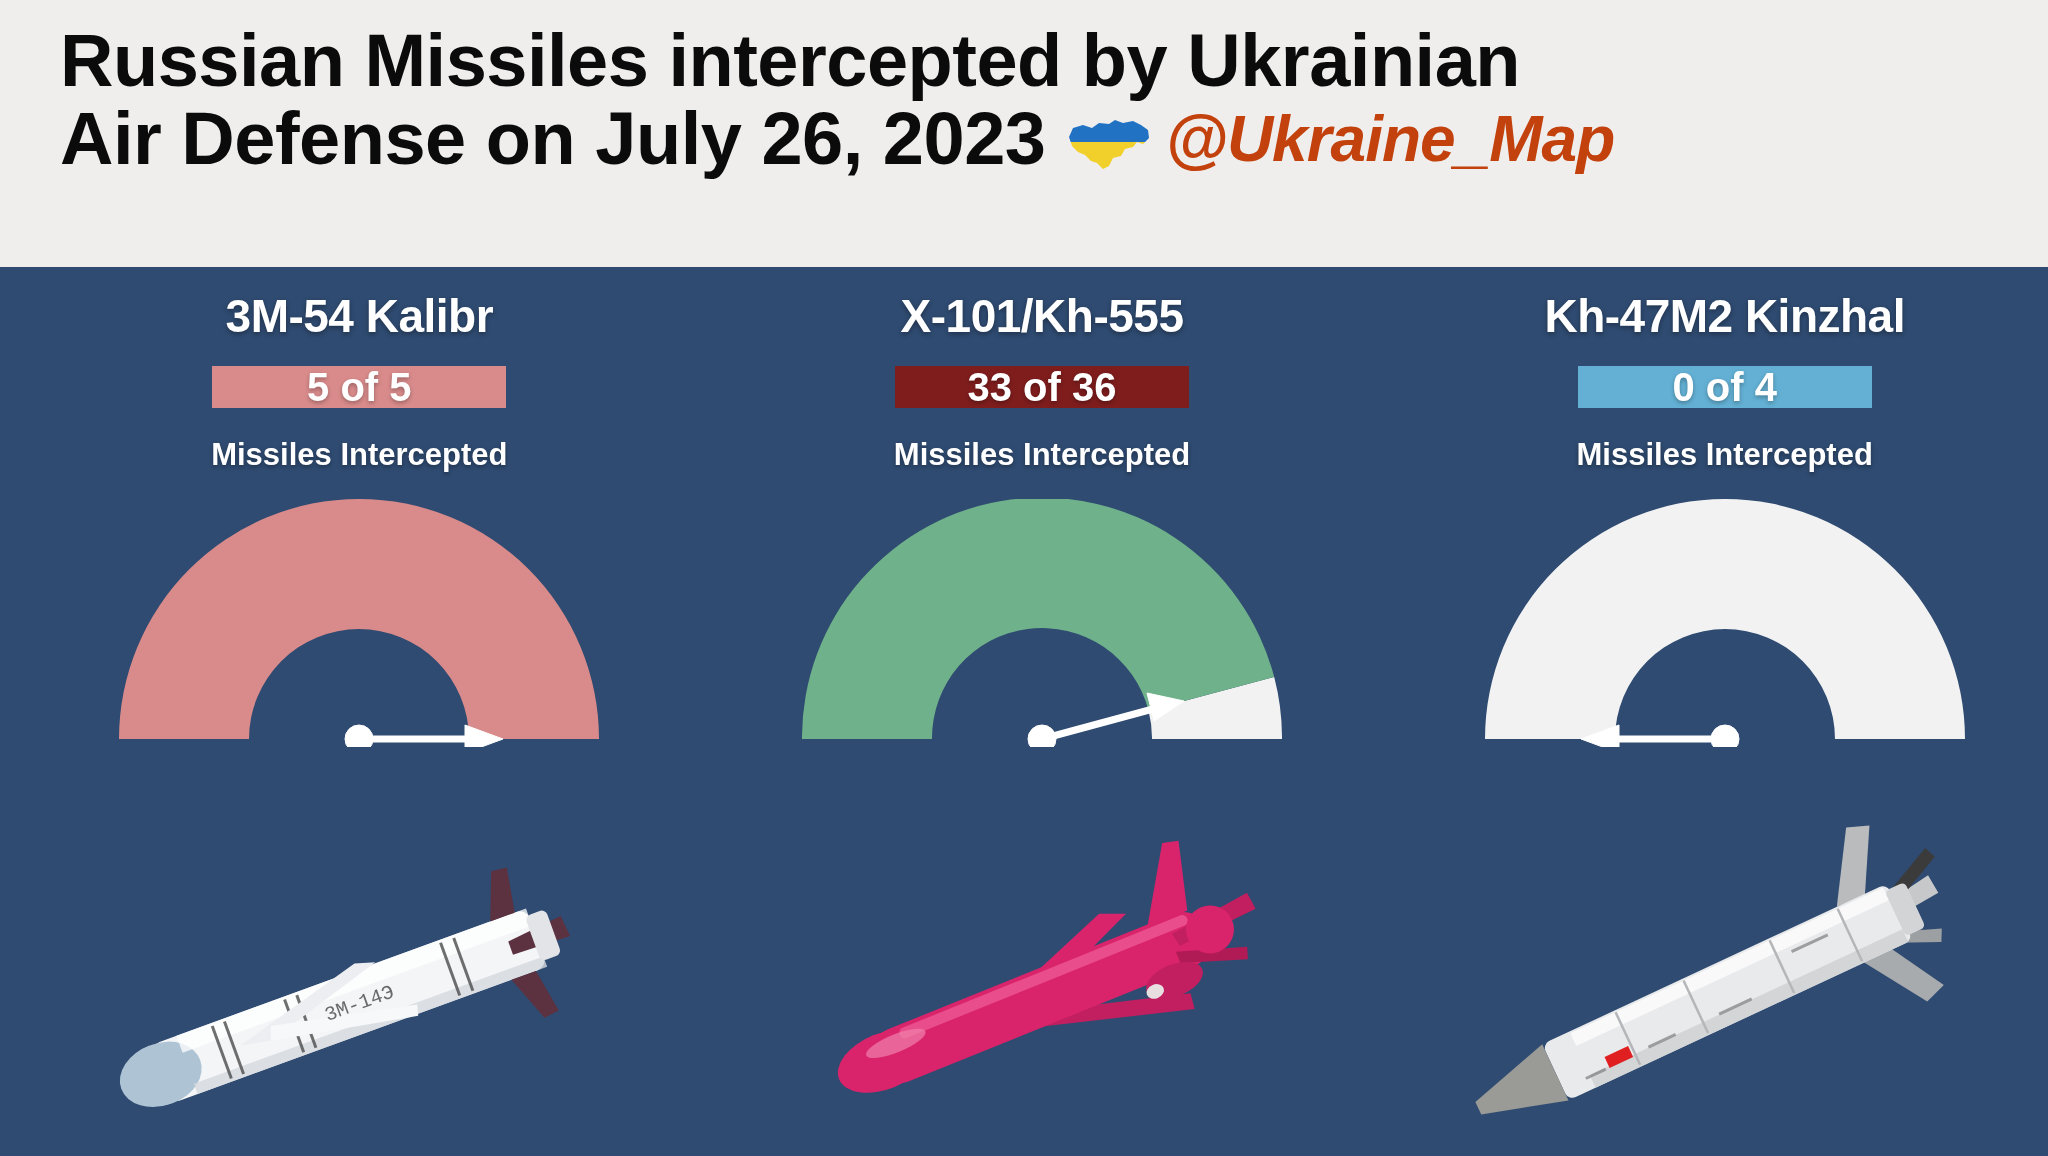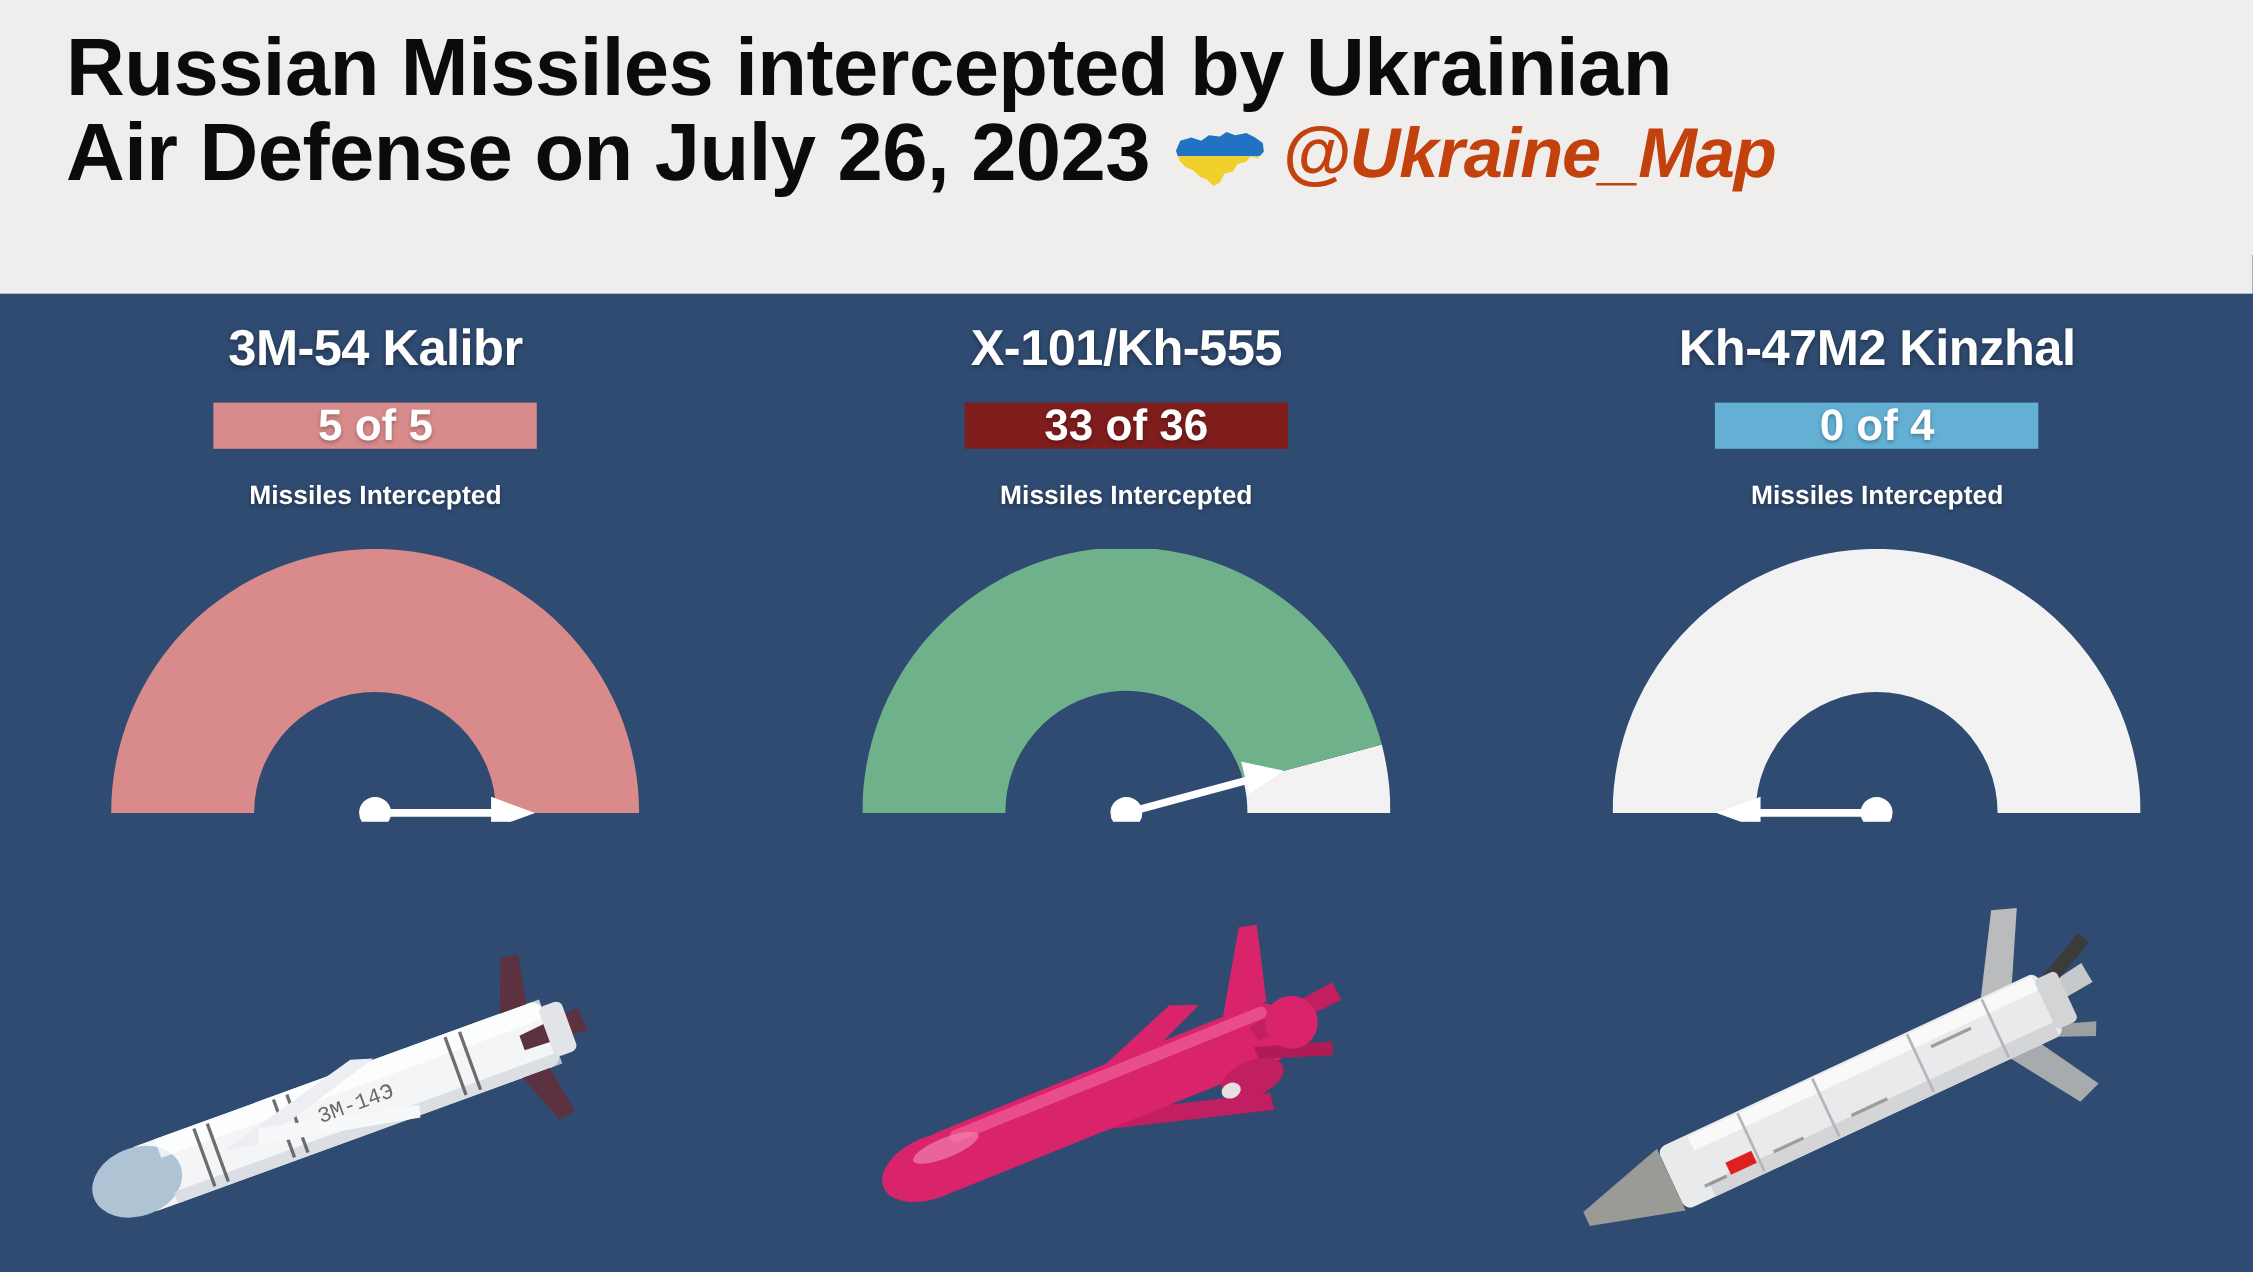--- a/index.html
+++ b/index.html
@@ -43,20 +43,21 @@
 
   
   .cols{
     position:absolute;left:0;top:267px;width:2048px;height:889px;
     display:flex;
   }
   .col{
     position:relative;
     width:682.6px;
     height:889px;
+    margin-left:36px;
   }
   .col-name{
     position:absolute;top:22px;left:0;width:100%;
     text-align:center;
     color:#ffffff;
     font-size:46px;
     font-weight:bold;
     letter-spacing:-0.5px;
     text-shadow:0 2px 5px rgba(0,0,0,.35);
   }
@@ -66,21 +67,21 @@
     display:flex;align-items:center;justify-content:center;
     color:#ffffff;
     font-size:40px;font-weight:bold;
     letter-spacing:0px;
     text-shadow:0 2px 4px rgba(0,0,0,.30);
   }
   .sub-label{
     position:absolute;top:170px;left:0;width:100%;
     text-align:center;
     color:#ffffff;
-    font-size:24px;font-weight:bold;
+    font-size:31px;font-weight:bold;
     text-shadow:0 2px 4px rgba(0,0,0,.35);
   }
 
   
   .gauge{
     position:absolute;top:232px;left:50%;
     transform:translateX(-50%);
     width:480px;height:248px;
   }
   .gauge svg{display:block;}

